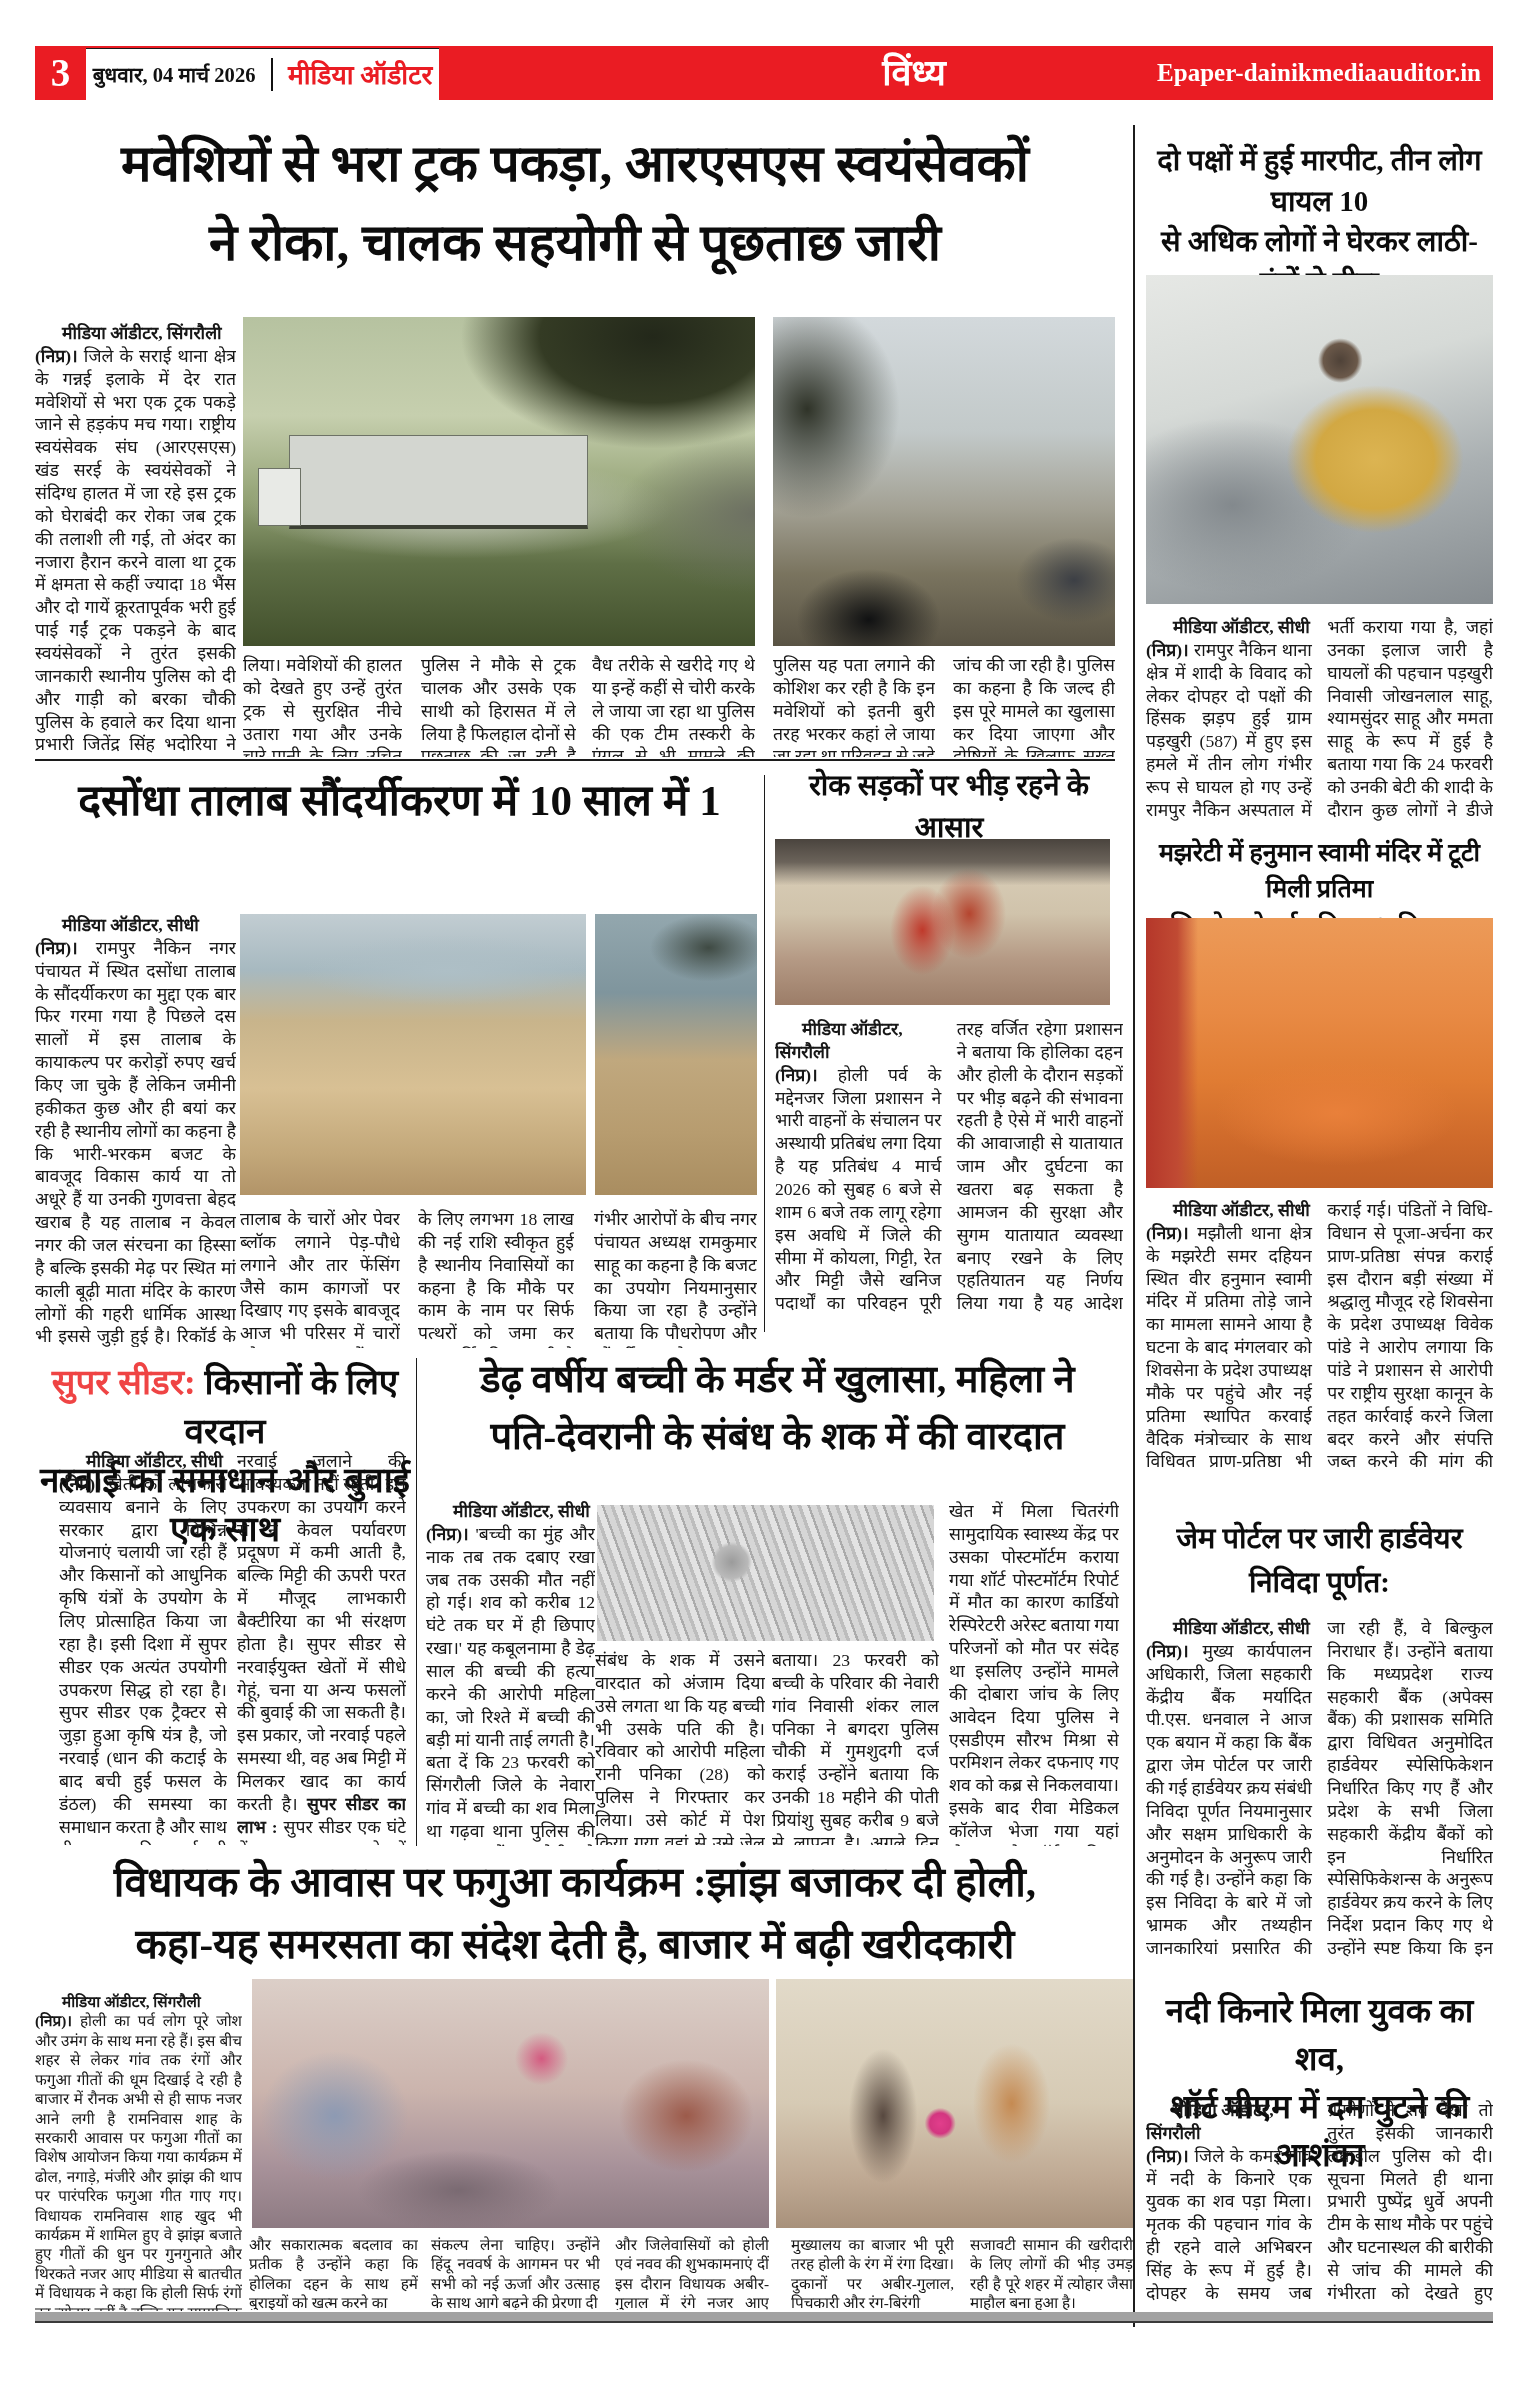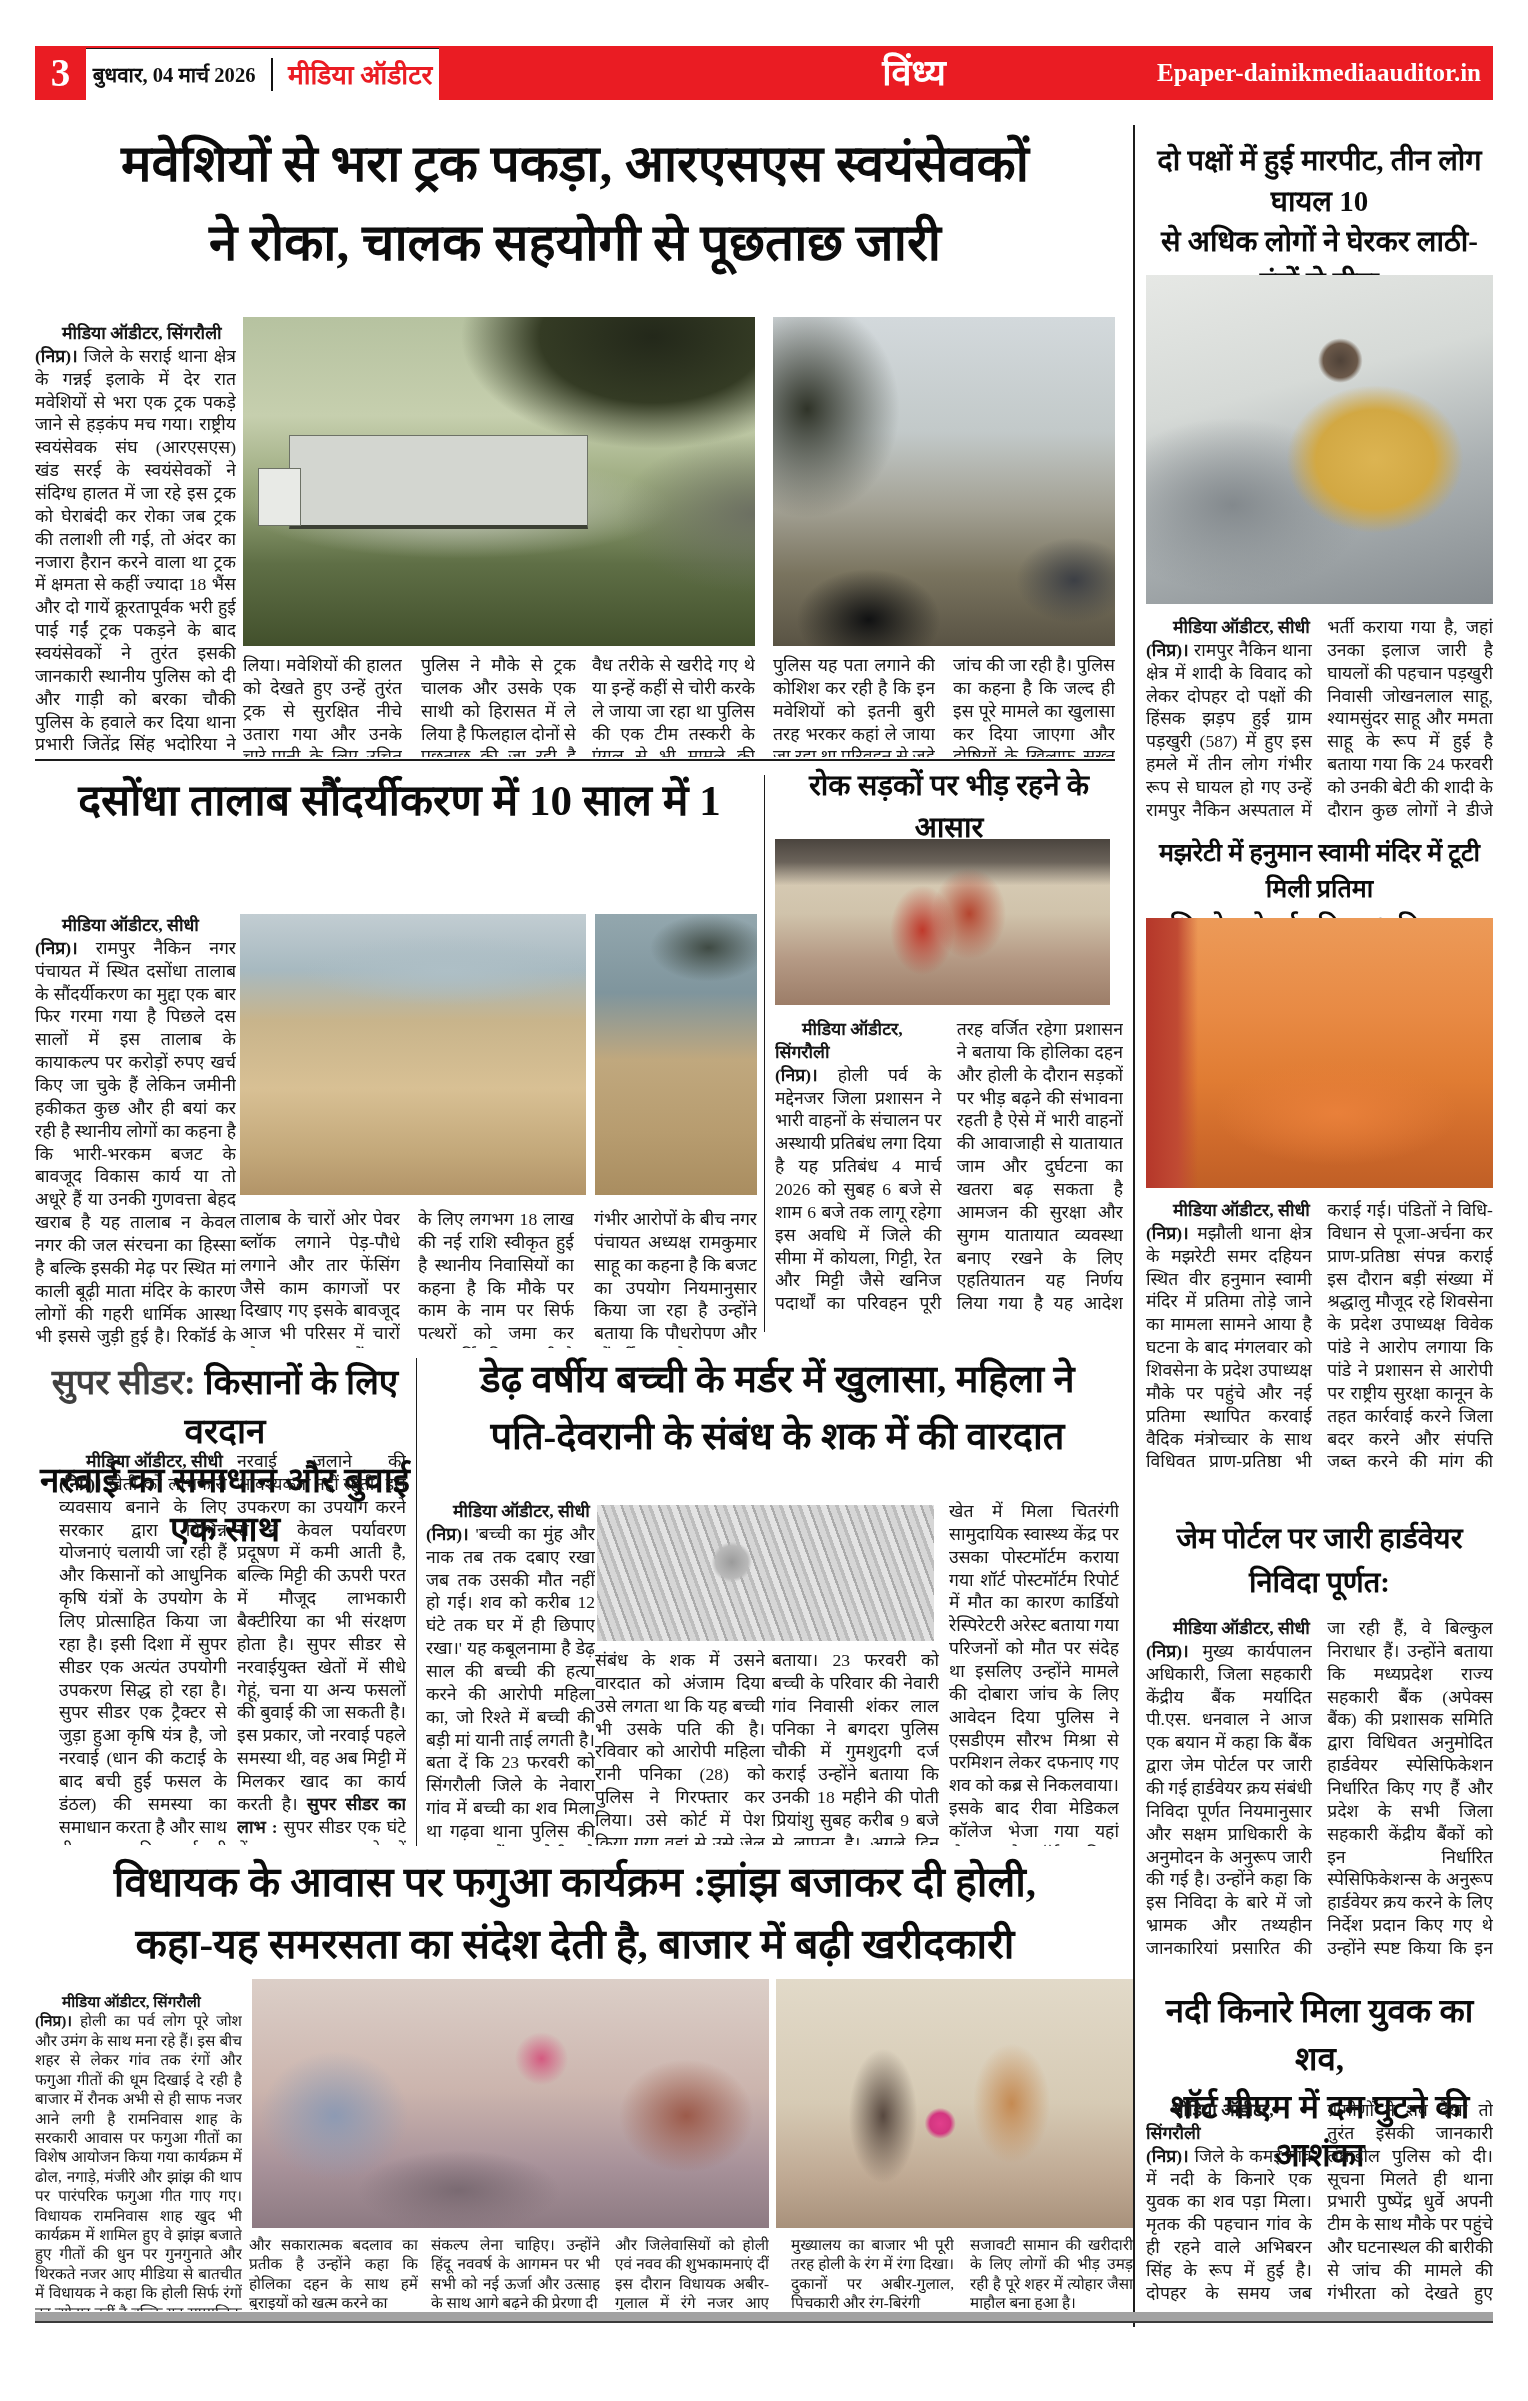--- a/index.html
+++ b/index.html
@@ -19,21 +19,21 @@
   .hl-main{font-size:51px;line-height:1.55}
   .hl-pond{font-size:43px;line-height:1.5}
   .hl-fagua{font-size:41px;line-height:1.5}
   .hl-murder{font-size:38px;line-height:1.5}
   .hl-nadi{font-size:33px;line-height:1.45}
   .hl-assault{font-size:29px;line-height:1.4}
   .hl-holiban{font-size:29px;line-height:1.45}
   .hl-gem{font-size:29px;line-height:1.5}
   .hl-idol{font-size:25px;line-height:1.45}
   .hl-super{font-size:35px;line-height:1.4}
-  .red{color:#404040}
+  .red{color:#ef4444}
   
   .bt{font-size:17.6px;line-height:1.3;text-align:justify;overflow:hidden}
   .bt p{margin:0}
   .byl{font-weight:700;text-indent:27px;text-align:left}
   .dl{font-weight:700}
   .body-sm{font-size:15.3px;line-height:1.27}
   .cols2{column-count:2;column-gap:15.3px;column-fill:auto}
   
   .vline{position:absolute;width:1.8px;background:#1c1c1c}
   .hline{position:absolute;height:1.8px;background:#1c1c1c}

